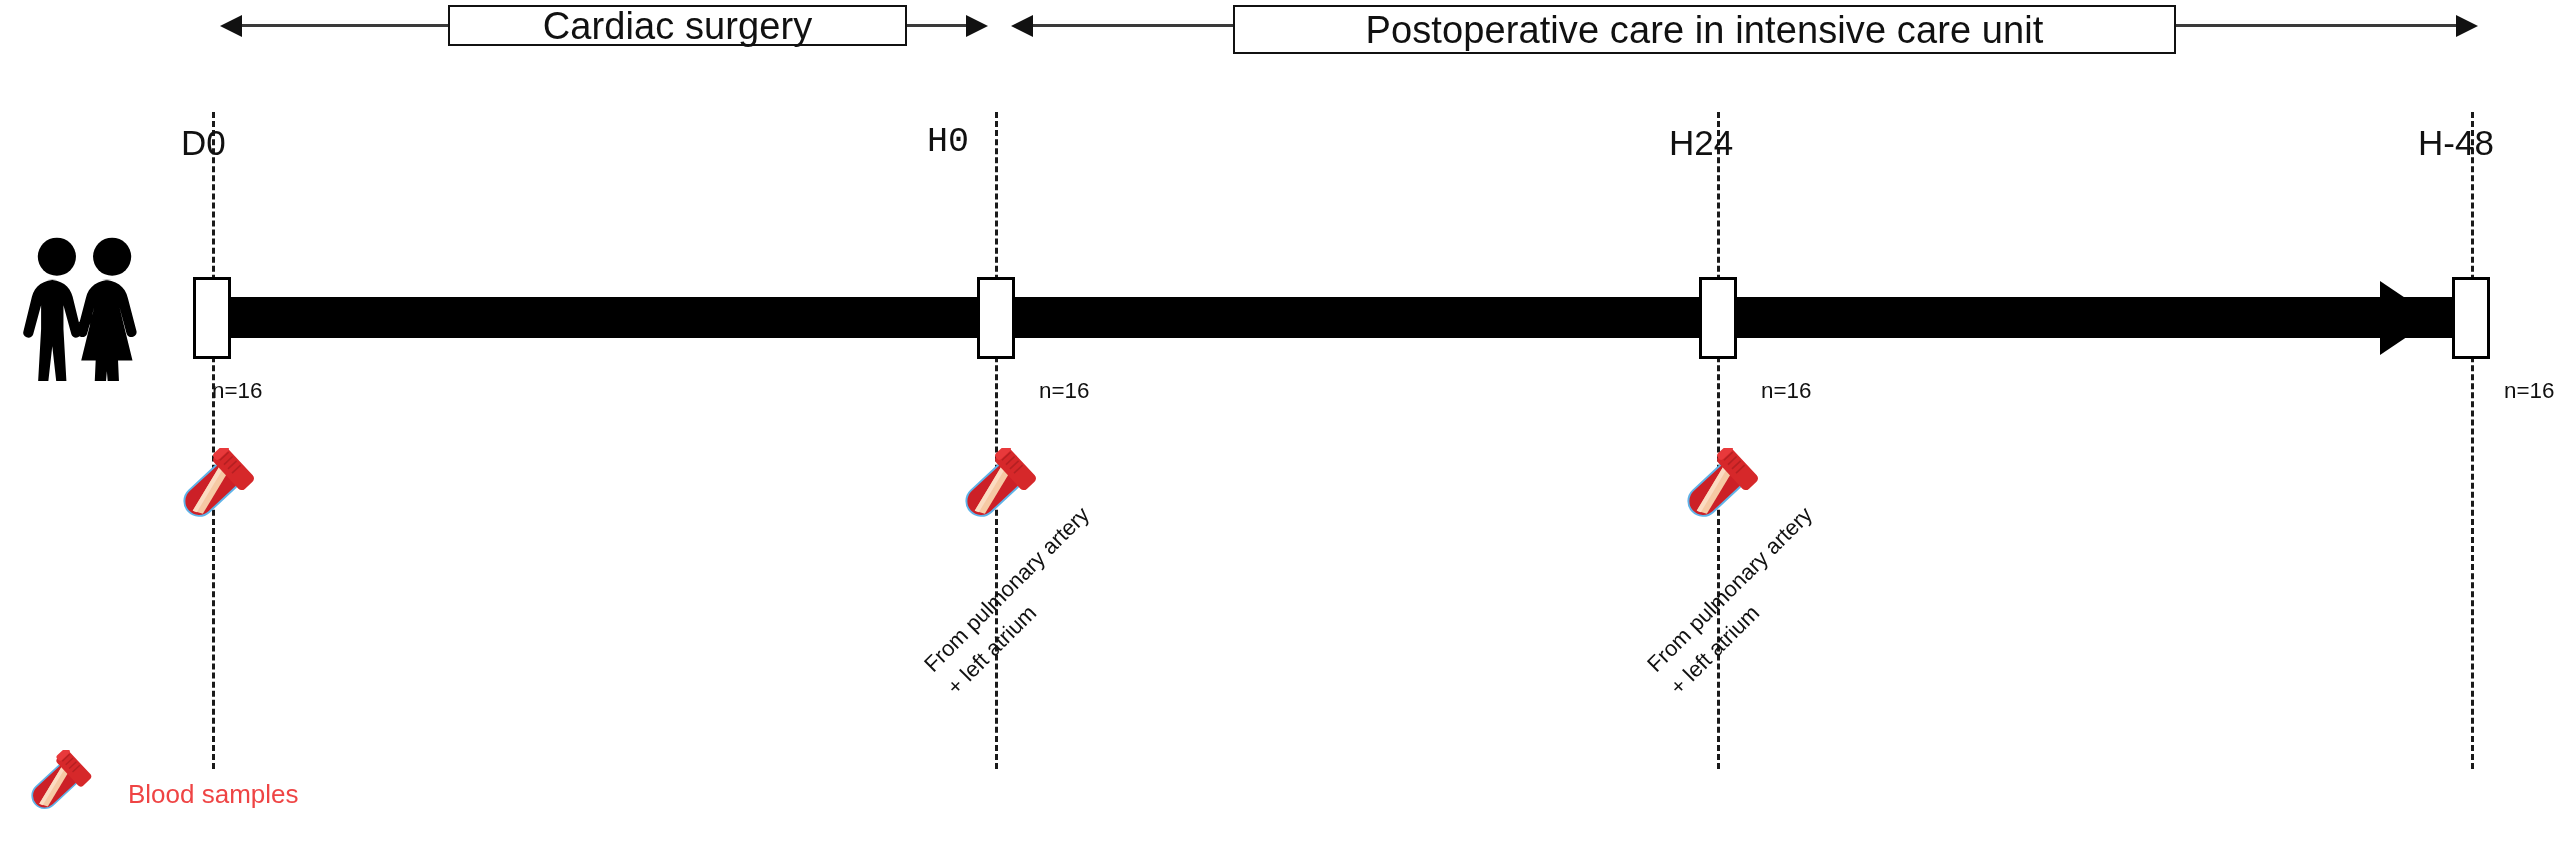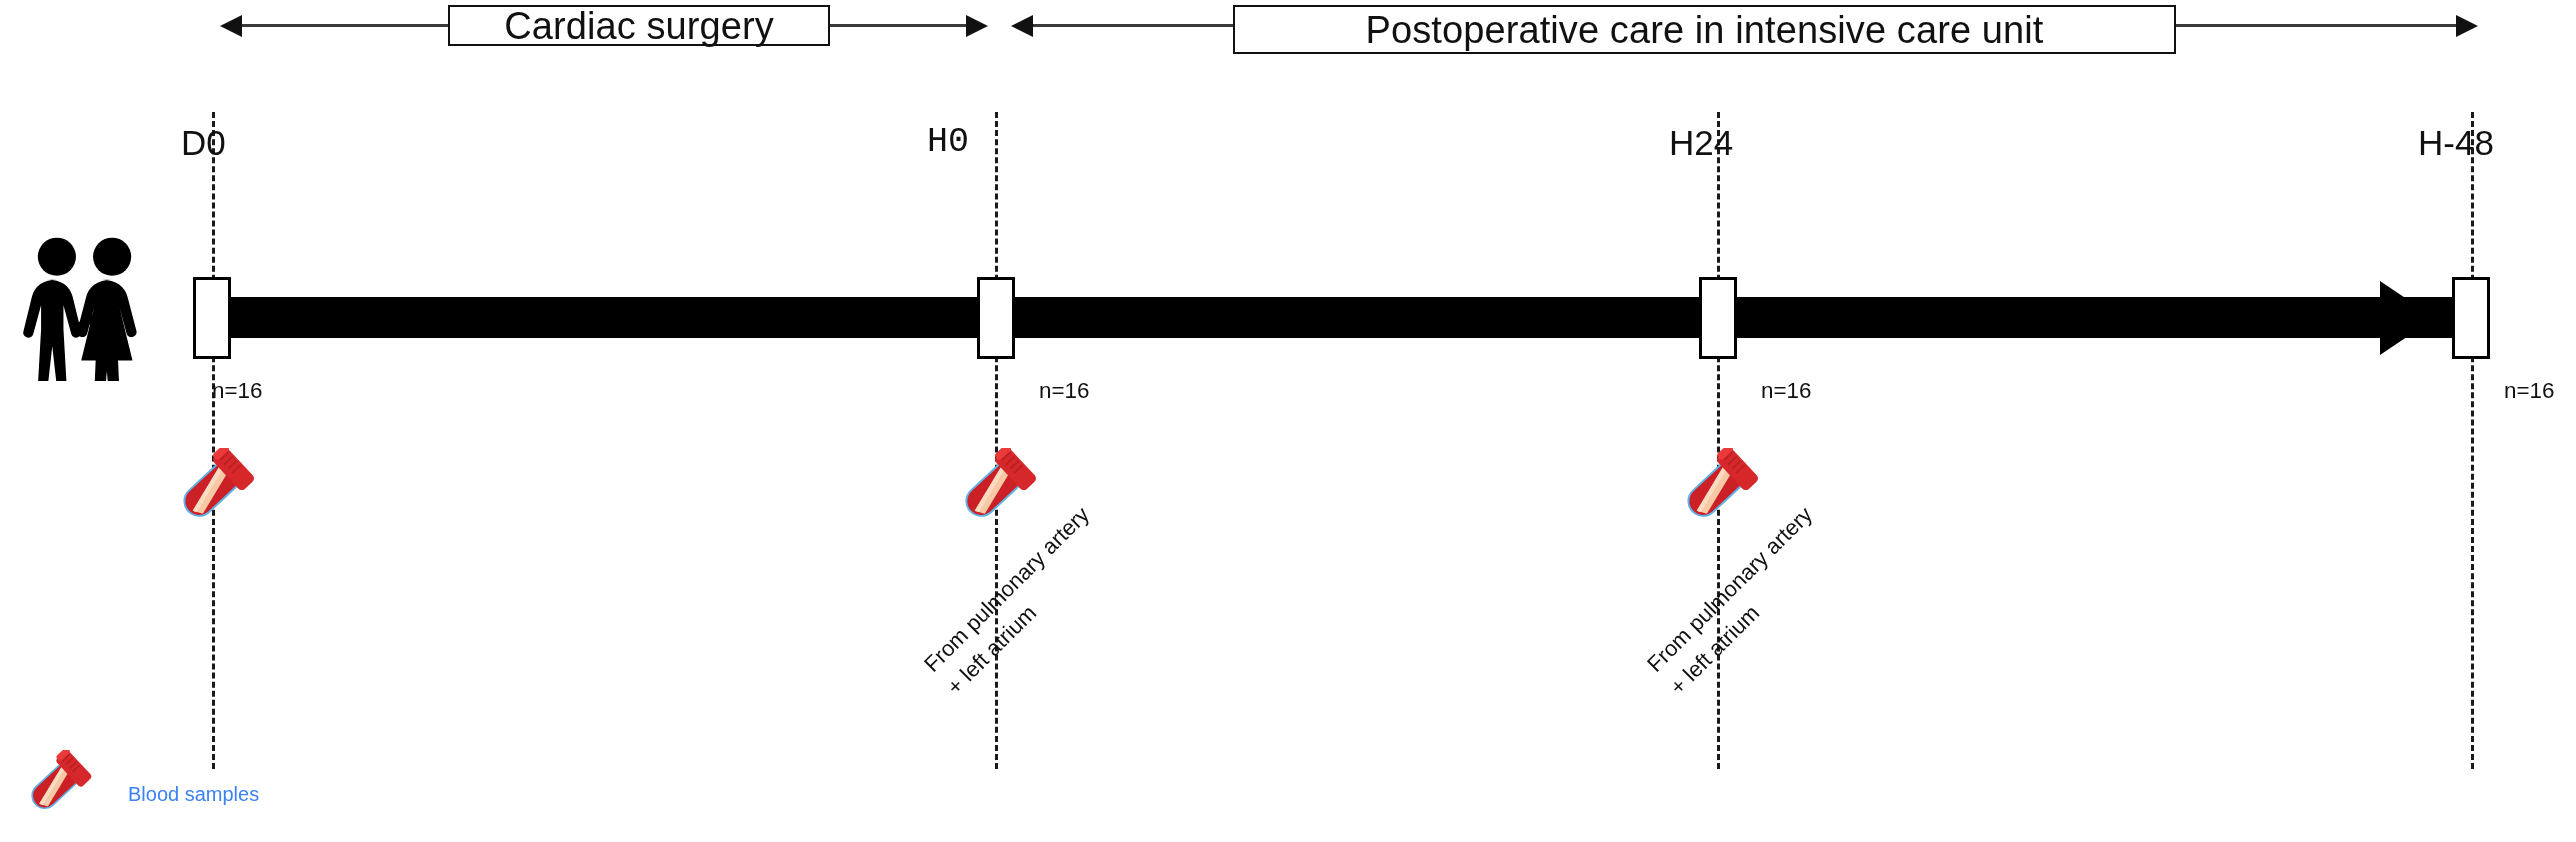--- a/index.html
+++ b/index.html
@@ -129,34 +129,34 @@
   }
 
   
   .legend{
     position:absolute;
     z-index:9;
     display:flex;
     align-items:center;
   }
   .legend-text{
-    font-size:20px;
-    color:#3b82f6;
+    font-size:26px;
+    color:#ef4444;
     white-space:nowrap;
   }
 </style>
 </head>
 <body>
 
 <div id="stage">
 
   <div class="arrowhead left" style="left:220px; top:15px;"></div>
   <div class="span-line" style="left:241px; top:24px; width:209px;"></div>
 
-  <div class="phase-box" style="left:448px; top:5.3px; width:382px; height:41px;">
+  <div class="phase-box" style="left:448px; top:5.3px; width:459px; height:41px;">
     <span class="phase-label">Cardiac surgery</span>
   </div>
 
   <div class="span-line" style="left:830px; top:24px; width:139px;"></div>
   <div class="arrowhead right" style="left:966px; top:15px;"></div>
 
   <div class="arrowhead left" style="left:1011px; top:15px;"></div>
   <div class="span-line" style="left:1032px; top:24px; width:204px;"></div>
 
   <div class="phase-box" style="left:1233px; top:5.3px; width:943px; height:49px;">

